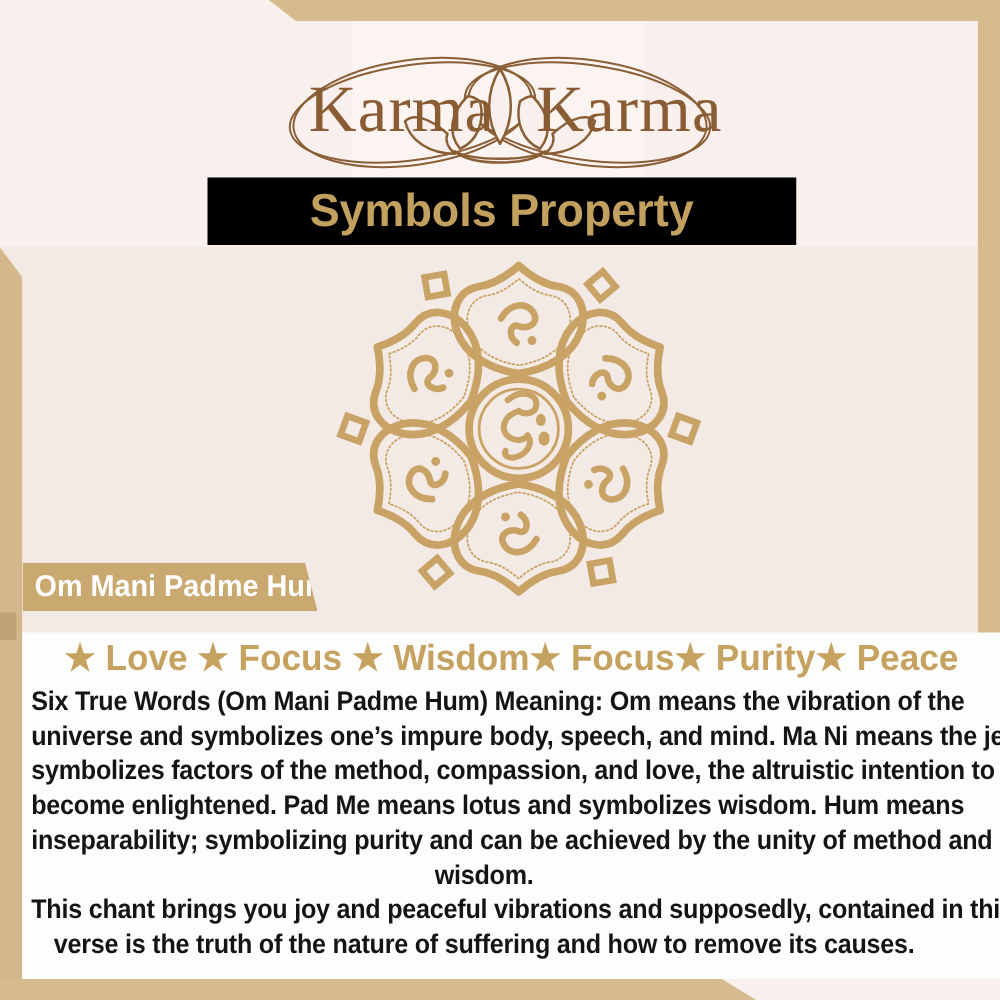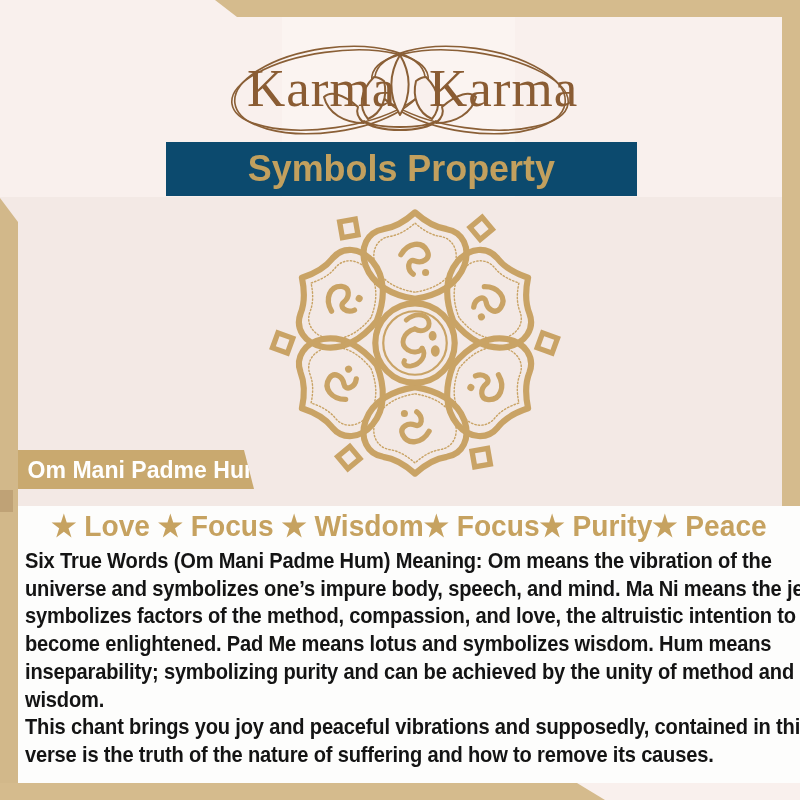--- a/index.html
+++ b/index.html
@@ -4,21 +4,21 @@
 <style>
   html,body{margin:0;padding:0;}
   body{width:800px;height:800px;position:relative;overflow:hidden;
        background:#f9f0ed;font-family:"Liberation Sans",sans-serif;}
 
   .abs{position:absolute;}
 
   
   .mid-bg{left:0;top:197px;width:800px;height:309px;background:#f3e9e5;}
   .logo-column{left:282px;top:17px;width:233px;height:180px;background:#fbf4f1;}
-  .heading-box{left:166px;top:142px;width:471px;height:54px;background:#0c4a6e;
+  .heading-box{left:166px;top:142px;width:471px;height:54px;background:#000000;
                display:flex;align-items:center;justify-content:center;}
 
   
   .top-band{left:0;top:0;width:800px;height:17px;background:#d5bb8d;
             clip-path:polygon(215px 0,800px 0,800px 17px,237px 17px);}
   .right-strip{left:782px;top:0;width:18px;height:573px;background:#d5bb8d;
                clip-path:polygon(0 0,100% 0,100% 100%,0 calc(100% - 8px));}
   .left-strip{left:0;top:198px;width:18px;height:602px;background:#d2b88a;
               clip-path:polygon(0 0,100% 24px,100% 100%,0 100%);}
   .left-strip-dark{left:0;top:490px;width:13px;height:22px;background:#bfa276;}
@@ -43,21 +43,21 @@
   .badge{left:18px;top:450px;width:236px;height:39px;background:#c9a96f;
          clip-path:polygon(0 0,calc(100% - 10px) 0,100% 100%,0 100%);
          display:flex;align-items:center;}
   .badge-label{color:#ffffff;font-size:24px;font-weight:bold;padding-left:10px;
                transform:scaleX(0.96);transform-origin:left center;white-space:nowrap;}
 
   
   .content-panel{left:18px;top:506px;width:782px;height:277px;background:#fdfdfc;}
   .star-line{left:18px;top:509px;width:782px;text-align:center;color:#c6a260;
              font-size:29px;font-weight:bold;white-space:nowrap;transform:scaleX(0.97);}
-  .body-text{left:25px;top:548px;width:775px;color:#141414;}
+  .body-text{left:25px;top:548px;width:775px;color:#141414;text-align:center;}
   .body-line{font-size:21.5px;font-weight:bold;line-height:27.7px;white-space:nowrap;
              transform:scaleX(0.935);transform-origin:left center;letter-spacing:-0.2px;}
 </style>
 </head>
 <body>
 
 <div class="abs mid-bg"></div>
 <div class="abs logo-column"></div>
 <div class="abs heading-box">
   <span class="heading-title">Symbols Property</span>

